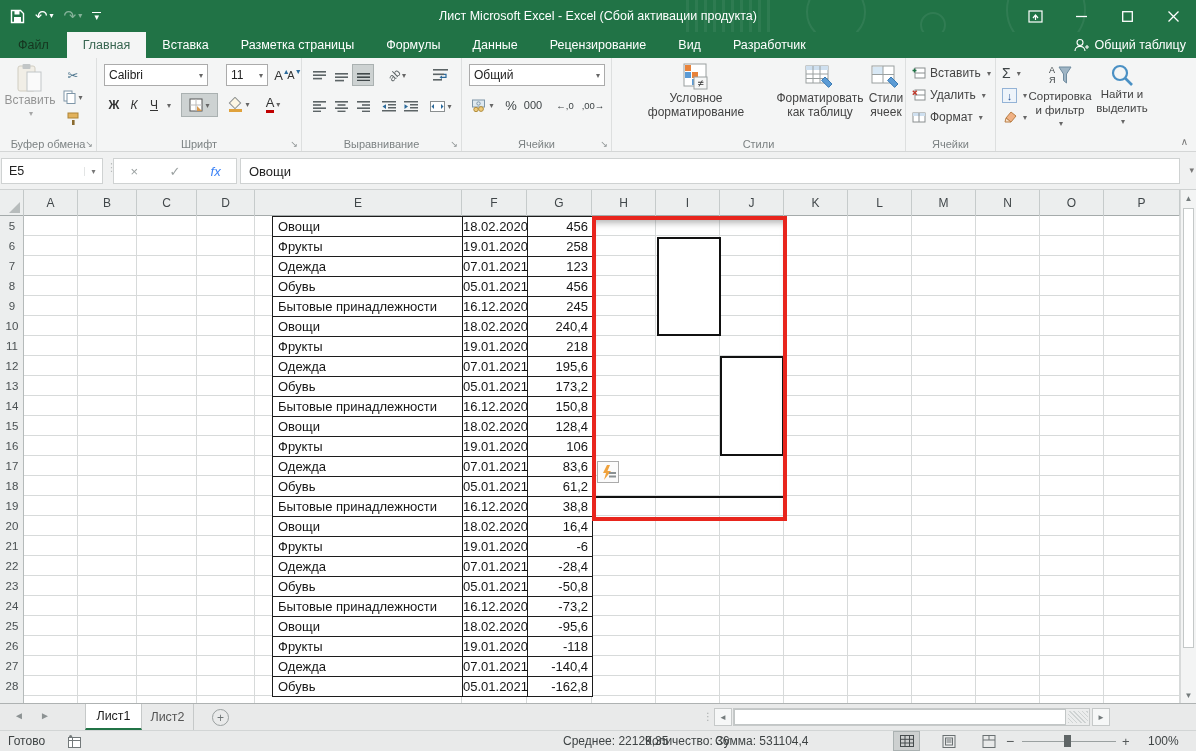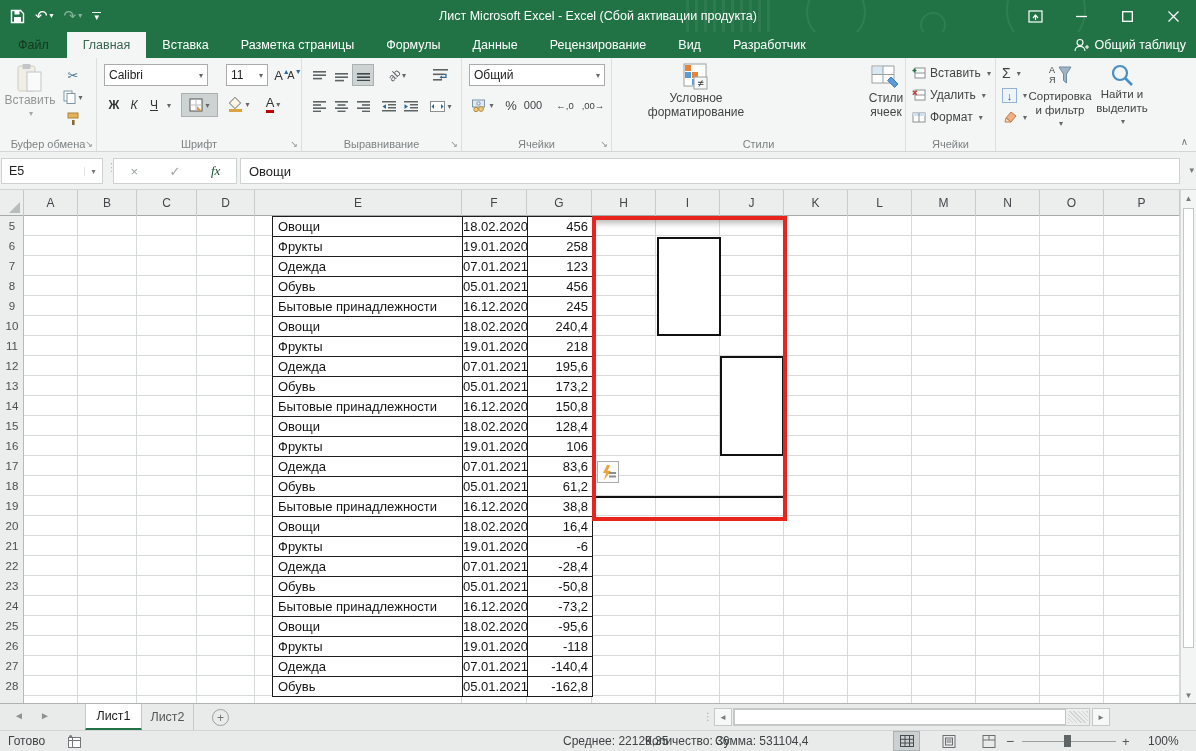--- a/index.html
+++ b/index.html
@@ -45,21 +45,21 @@
   .collapse { position:absolute; right:8px; bottom:4px; color:#777; font-size:10px; }
 
   
   .fbar { position:absolute; left:0; top:152px; width:1196px; height:38px; background:#f0f1f1; border-bottom:1px solid #cfd2d2; }
   .namebox { position:absolute; left:1px; top:6px; width:102px; height:26px; background:#fff; border:1px solid #cfd2d2; display:flex; align-items:center;justify-content:space-between; }
   .namebox .nv { flex:1; padding-left:7px; font-size:12.5px; color:#222; }
   .namebox .dd { width:18px; text-align:center; font-size:8px; color:#777; border-left:1px solid #e3e5e5; }
   .fdots { position:absolute; left:106px; top:9px; color:#b9bcbc; font-size:11px; }
   .fbtns { position:absolute; left:113px; top:6px; width:124px; height:26px; background:#fff; border:1px solid #cfd2d2; display:flex; }
   .fbtn { flex:1; display:flex; align-items:center; justify-content:center; color:#9aa0a0; font-size:13px; }
-  .fx { font-family:Liberation Serif, serif; font-style:italic; color:#14532d; }
+  .fx { font-family:Liberation Sans, sans-serif; font-style:italic; color:#3b82f6; }
   .finput { position:absolute; left:240px; top:6px; width:940px; height:26px; background:#fff; border:1px solid #cfd2d2; display:flex; align-items:center; padding-left:8px; font-size:13px; color:#222; }
   .fexpand { position:absolute; right:2px; top:13px; font-size:9px; color:#777; }
 
   
   #sheet-area { position:absolute; left:0; top:190px; width:1196px; height:513px; background:#fff; overflow:hidden; }
   .hdrstrip { position:absolute; left:0; top:0; width:1180px; height:26px; background:#eceeee; border-bottom:1px solid #a5abab; z-index:2; }
   .gutstrip { position:absolute; left:0; top:26px; width:24px; height:487px; background:#eceeee; border-right:1px solid #b5baba; z-index:2; }
   .corner { position:absolute; left:0; top:0; width:24px; height:26px; border-right:1px solid #c3c8c8; z-index:3; }
   .corner:after { content:""; position:absolute; right:3px; bottom:3px; border-left:11px solid transparent; border-bottom:11px solid #b7bcbc; }
   .colhead { position:absolute; z-index:3; display:flex; align-items:center; justify-content:center; font-size:12px; color:#41474a; border-right:1px solid #c6cbcb; height:26px; top:0; }
@@ -372,20 +372,32 @@
         <svg width="28" height="28" viewBox="0 0 28 28">
             <rect x="2" y="1" width="22" height="22" fill="#fff" stroke="#9aa0a0"></rect>
             <rect x="3" y="2" width="6" height="6" fill="#e8833a"></rect>
             <rect x="3" y="9" width="6" height="6" fill="#5b9bd5"></rect>
             <rect x="10" y="9" width="6" height="6" fill="#e8833a"></rect>
             <rect x="10" y="16" width="6" height="6" fill="#5b9bd5"></rect>
             <rect x="12" y="14" width="13" height="12" fill="#f6f7f7" stroke="#9aa0a0"></rect>
             <text x="18.5" y="24" font-size="11" text-anchor="middle" fill="#333">≠</text>
           </svg>
         <span>Условное форматирование</span>
+      </div>
+      <div class="bigbtn" style="left:162px; top:5px; width:92px; height:80px;">
+        <svg width="30" height="28" viewBox="0 0 30 28">
+            <rect x="1" y="3" width="22" height="17" fill="#fff" stroke="#9aa0a0"></rect>
+            <rect x="1" y="3" width="22" height="4" fill="#cfe0f0"></rect>
+            <line x1="8" y1="3" x2="8" y2="20" stroke="#9aa0a0"></line>
+            <line x1="15" y1="3" x2="15" y2="20" stroke="#9aa0a0"></line>
+            <line x1="1" y1="11" x2="23" y2="11" stroke="#9aa0a0"></line>
+            <line x1="1" y1="15.5" x2="23" y2="15.5" stroke="#9aa0a0"></line>
+            <path d="M20 14 l7 7 -3.4 3.4 -7-7 z" fill="#5b9bd5" stroke="#3a7ab3"></path>
+          </svg>
+        <span>Форматировать как таблицу</span>
       </div>
       <div class="bigbtn" style="left:256px; top:5px; width:36px; height:80px;">
         <svg width="30" height="28" viewBox="0 0 30 28">
             <rect x="1" y="3" width="22" height="17" fill="#fff" stroke="#9aa0a0"></rect>
             <rect x="2" y="4" width="10" height="7" fill="#d8e8f5"></rect>
             <line x1="12" y1="3" x2="12" y2="20" stroke="#9aa0a0"></line>
             <line x1="1" y1="11.5" x2="23" y2="11.5" stroke="#9aa0a0"></line>
             <path d="M20 14 l7 7 -3.4 3.4 -7-7 z" fill="#5b9bd5" stroke="#3a7ab3"></path>
           </svg>
         <span>Стили ячеек</span>

